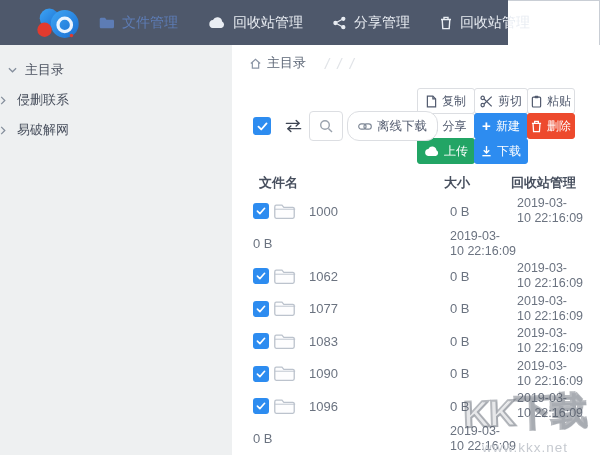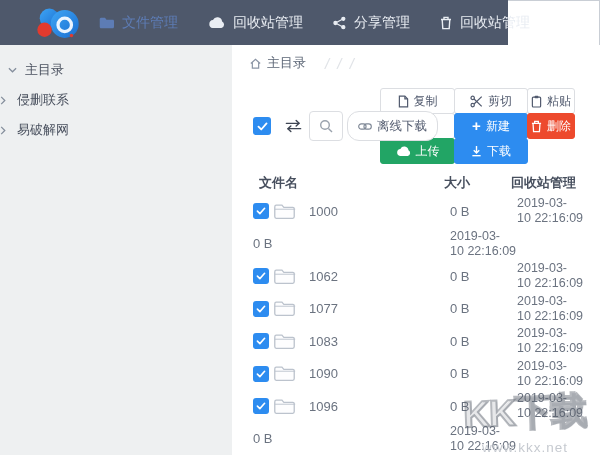--- a/index.html
+++ b/index.html
@@ -33,21 +33,21 @@
   .wm-slash { margin-left:14px; color:#e0e3e7; font-style:italic; font-size:15px; letter-spacing:2px; }
 
   
   .btn-grid { position:absolute; top:43px; right:5px; }
   .bg-row { display:flex; }
   .bg-row + .bg-row { margin-top:-1px; }
   .btn { height:26px; display:flex; align-items:center; justify-content:center; gap:5px;
          font-size:12px; border:1px solid var(--border,#dcdee2); background:#fff;
          color:var(--text_dark,#515a6e); border-radius:3px; cursor:pointer; }
   .btn + .btn { margin-left:-1px; }
-  .w57{width:75px} .w54{width:74px} .w68{width:48px}
+  .w57{width:58px} .w54{width:54px} .w68{width:48px}
   .btn.blue  { background:var(--accent_blue,#2d8cf0); border-color:var(--accent_blue,#2d8cf0); color:#fff; }
   .btn.red   { background:var(--danger_red,#ed4a2d);  border-color:var(--danger_red,#ed4a2d);  color:#fff; }
   .btn.green { background:var(--success_green,#22a565); border-color:var(--success_green,#22a565); color:#fff; }
   .btn .plus { font-size:15px; font-weight:bold; line-height:1; margin-top:-2px; }
   .spacer68 { width:68px; margin-left:-1px; }
 
   
   .left-cluster { position:absolute; top:66px; left:21px; height:30px; display:flex; align-items:center; }
   .cb { display:inline-flex; align-items:center; justify-content:center;
         background:var(--accent_blue,#2d8cf0); border-radius:3px; cursor:pointer; flex:none; }

